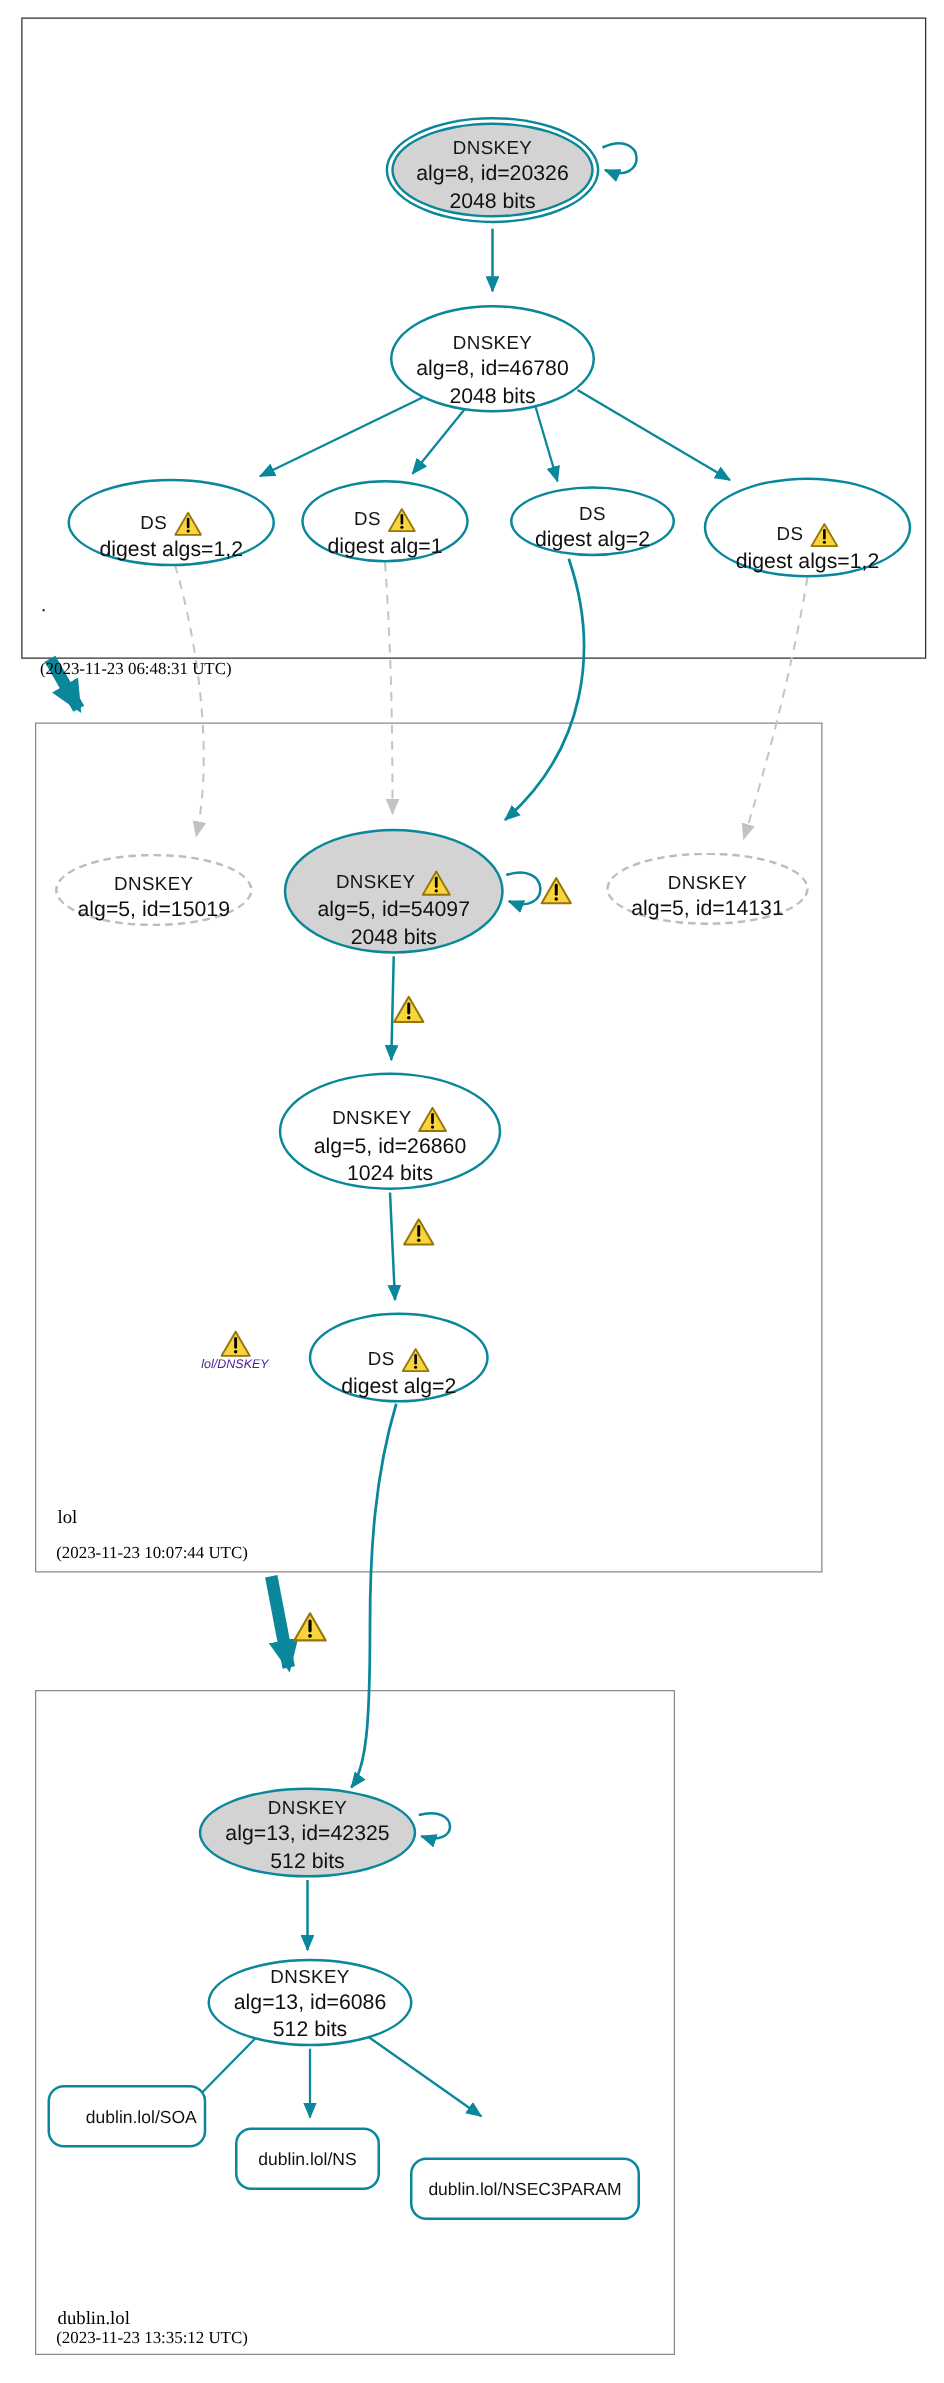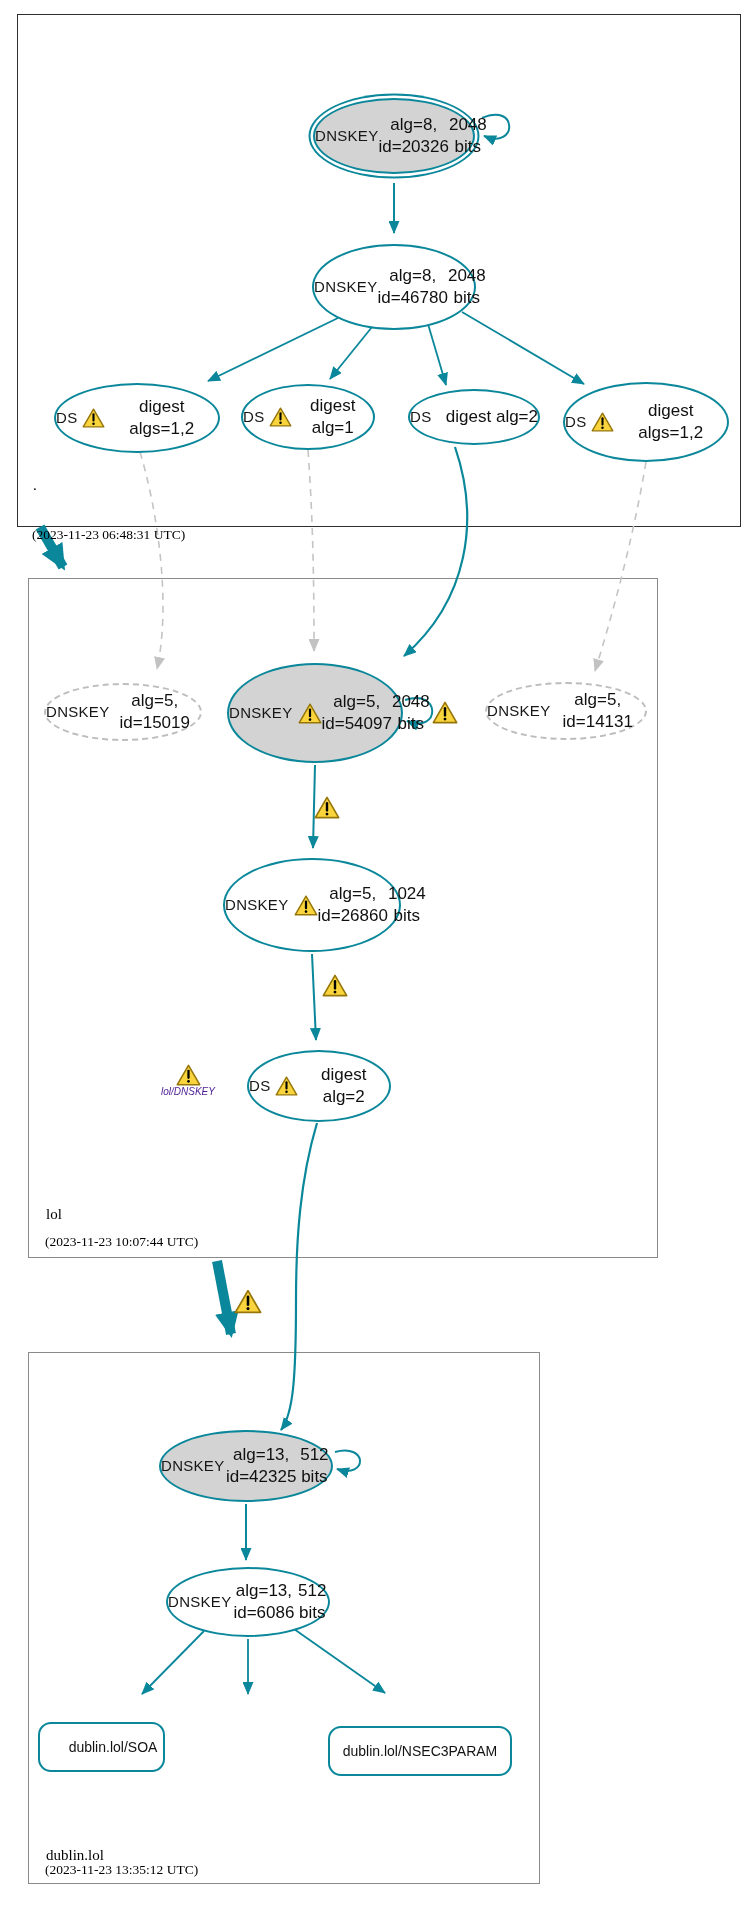--- a/index.html
+++ b/index.html
@@ -5,22 +5,22 @@
   * { margin:0; padding:0; box-sizing:border-box; }
   html,body { background:#fff; }
   body { width:755px; height:1906px; position:relative; font-family:"Liberation Serif",serif; }
   .stage { position:absolute; left:0; top:0; width:755px; height:1906px; background:#ffffff; overflow:hidden; }
 
   .zone-box { position:absolute; border:1px solid #2e2e2e; background:transparent; z-index:0; }
   .zone-box.soft { border-color:#8a8a8a; }
 
   svg.edges { position:absolute; left:0; top:0; z-index:1; }
 
-  .node { position:absolute; z-index:2; display:flex; flex-direction:row; align-items:center;
-          justify-content:space-between; text-align:center; border-radius:50%;
+  .node { position:absolute; z-index:2; display:flex; flex-direction:column; align-items:center;
+          justify-content:flex-end; text-align:center; border-radius:50%;
           background:#fff; border:2px solid #0a879a; }
   .node.thick { border-width:2.5px; }
   .node.gray { background:#d3d3d3; }
   .node.double { box-shadow:0 0 0 2.5px #ffffff, 0 0 0 4.5px #0a879a; }
   .node.dashed { border:2px dashed #bdbdbd; }
 
   .node .title { font-family:"Liberation Sans",sans-serif; font-size:15px; letter-spacing:0.3px;
                  color:#161616; line-height:1.1; display:flex; align-items:center; gap:5px; }
   .node .detail { font-family:Liberation Sans, sans-serif; font-size:17px; color:#101010; line-height:1.3; }
 
@@ -251,22 +251,25 @@
   </div>
 
   <div class="node" style="left:166px; top:1567px; width:164px; height:70px;">
     <div class="title">
         <span>DNSKEY</span>
       </div>
     <div class="detail">alg=13, id=6086</div>
     <div class="detail">512 bits</div>
   </div>
 
-  <div class="rr" style="left:38px; top:1722px; width:127px; height:50px;padding-left:23px;">
+  <div class="rr" style="left:38px; top:1668px; width:127px; height:50px;padding-left:23px;">
     <span>dublin.lol/SOA</span>
+  </div>
+  <div class="rr" style="left:188px; top:1702px; width:116px; height:50px;">
+    <span>dublin.lol/NS</span>
   </div>
   <div class="rr" style="left:328px; top:1702px; width:184px; height:50px;margin-top:24px;">
     <span>dublin.lol/NSEC3PARAM</span>
   </div>
 
   <div class="zone-name" style="left:46px; top:1836px;margin-top:11px;">dublin.lol</div>
   <div class="zone-ts" style="left:45px; top:1862px;">(2023-11-23 13:35:12 UTC)</div>
 
 </div>
 

